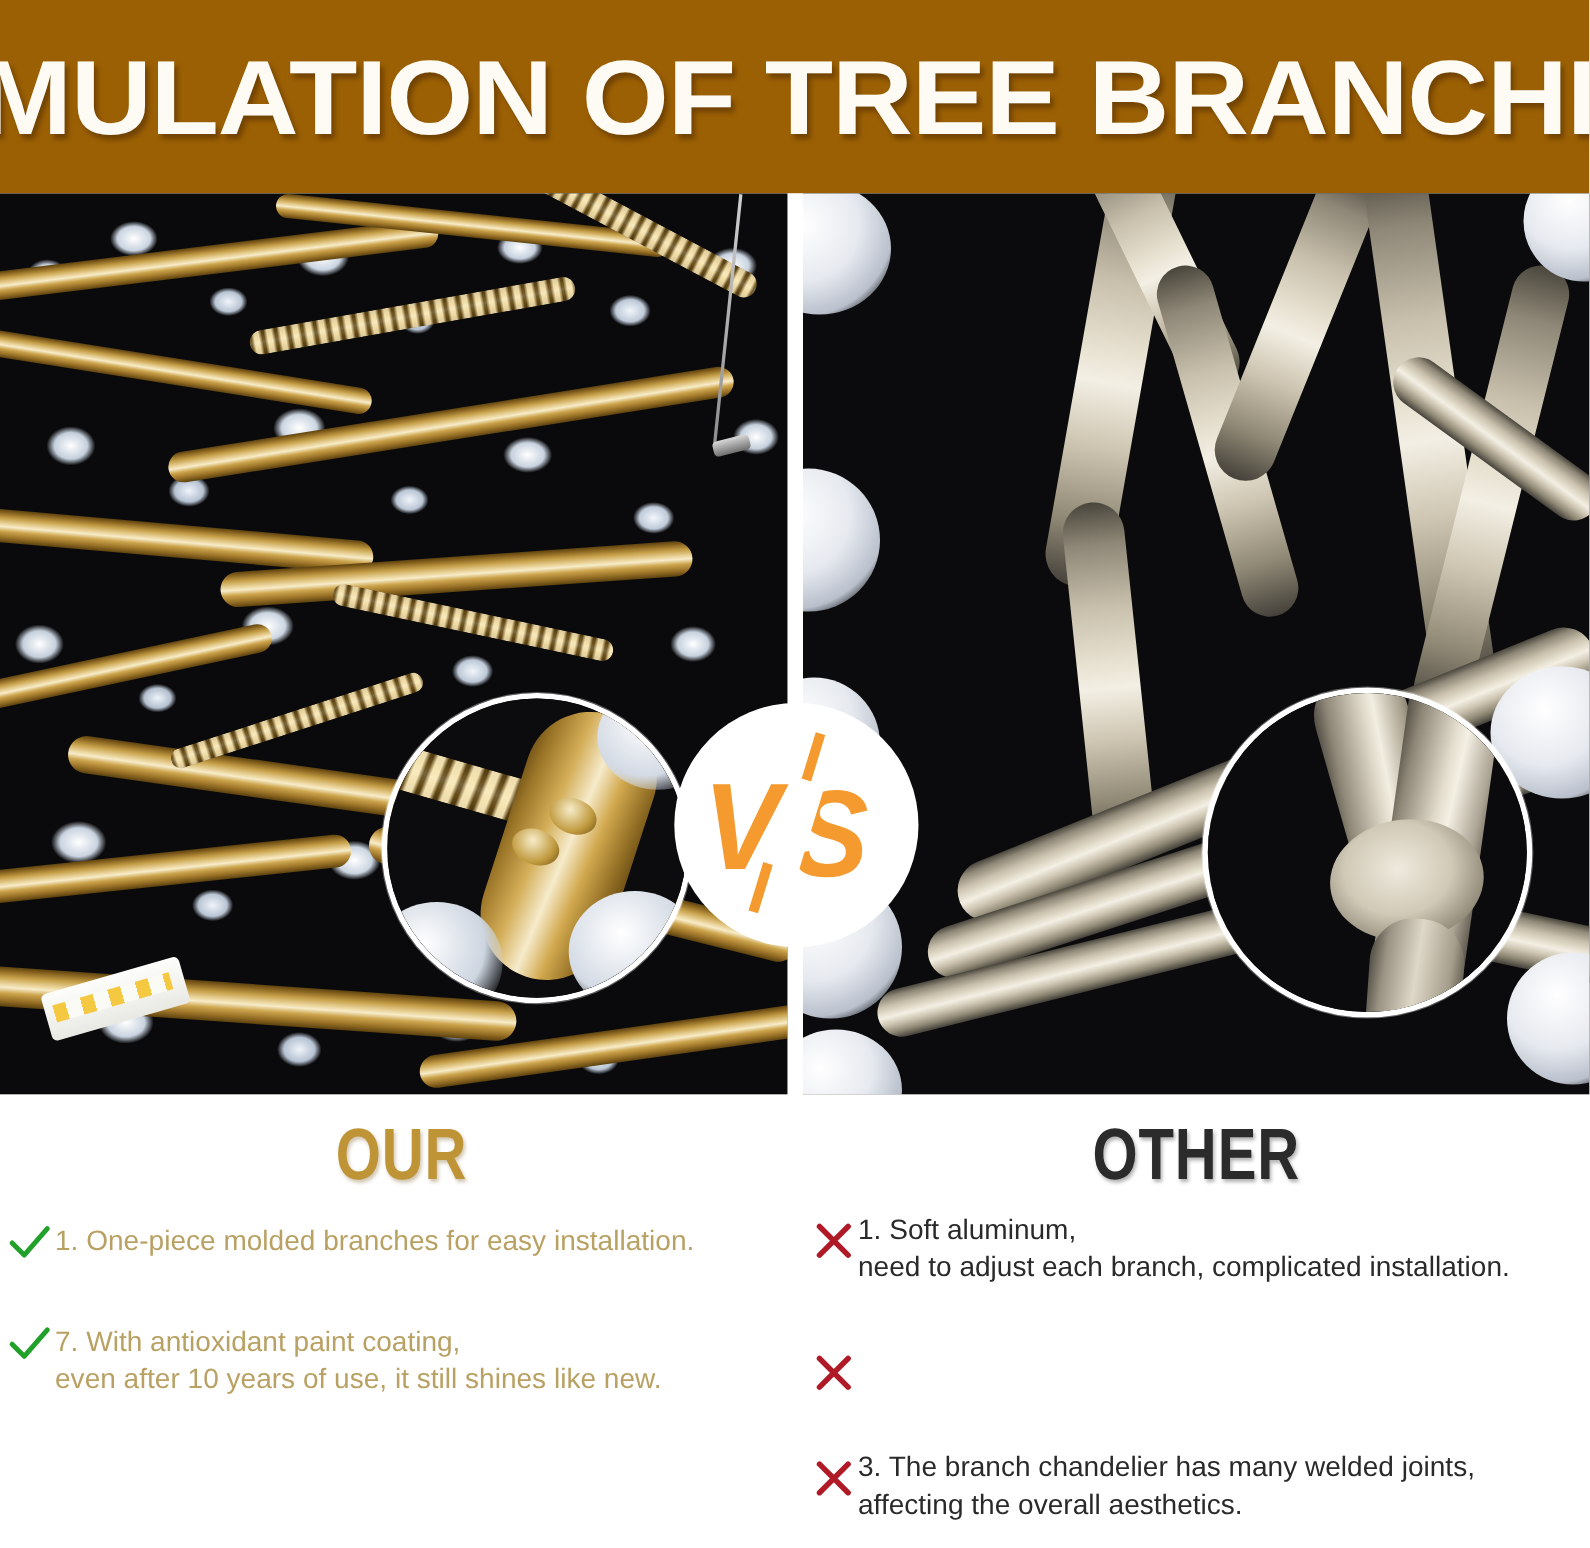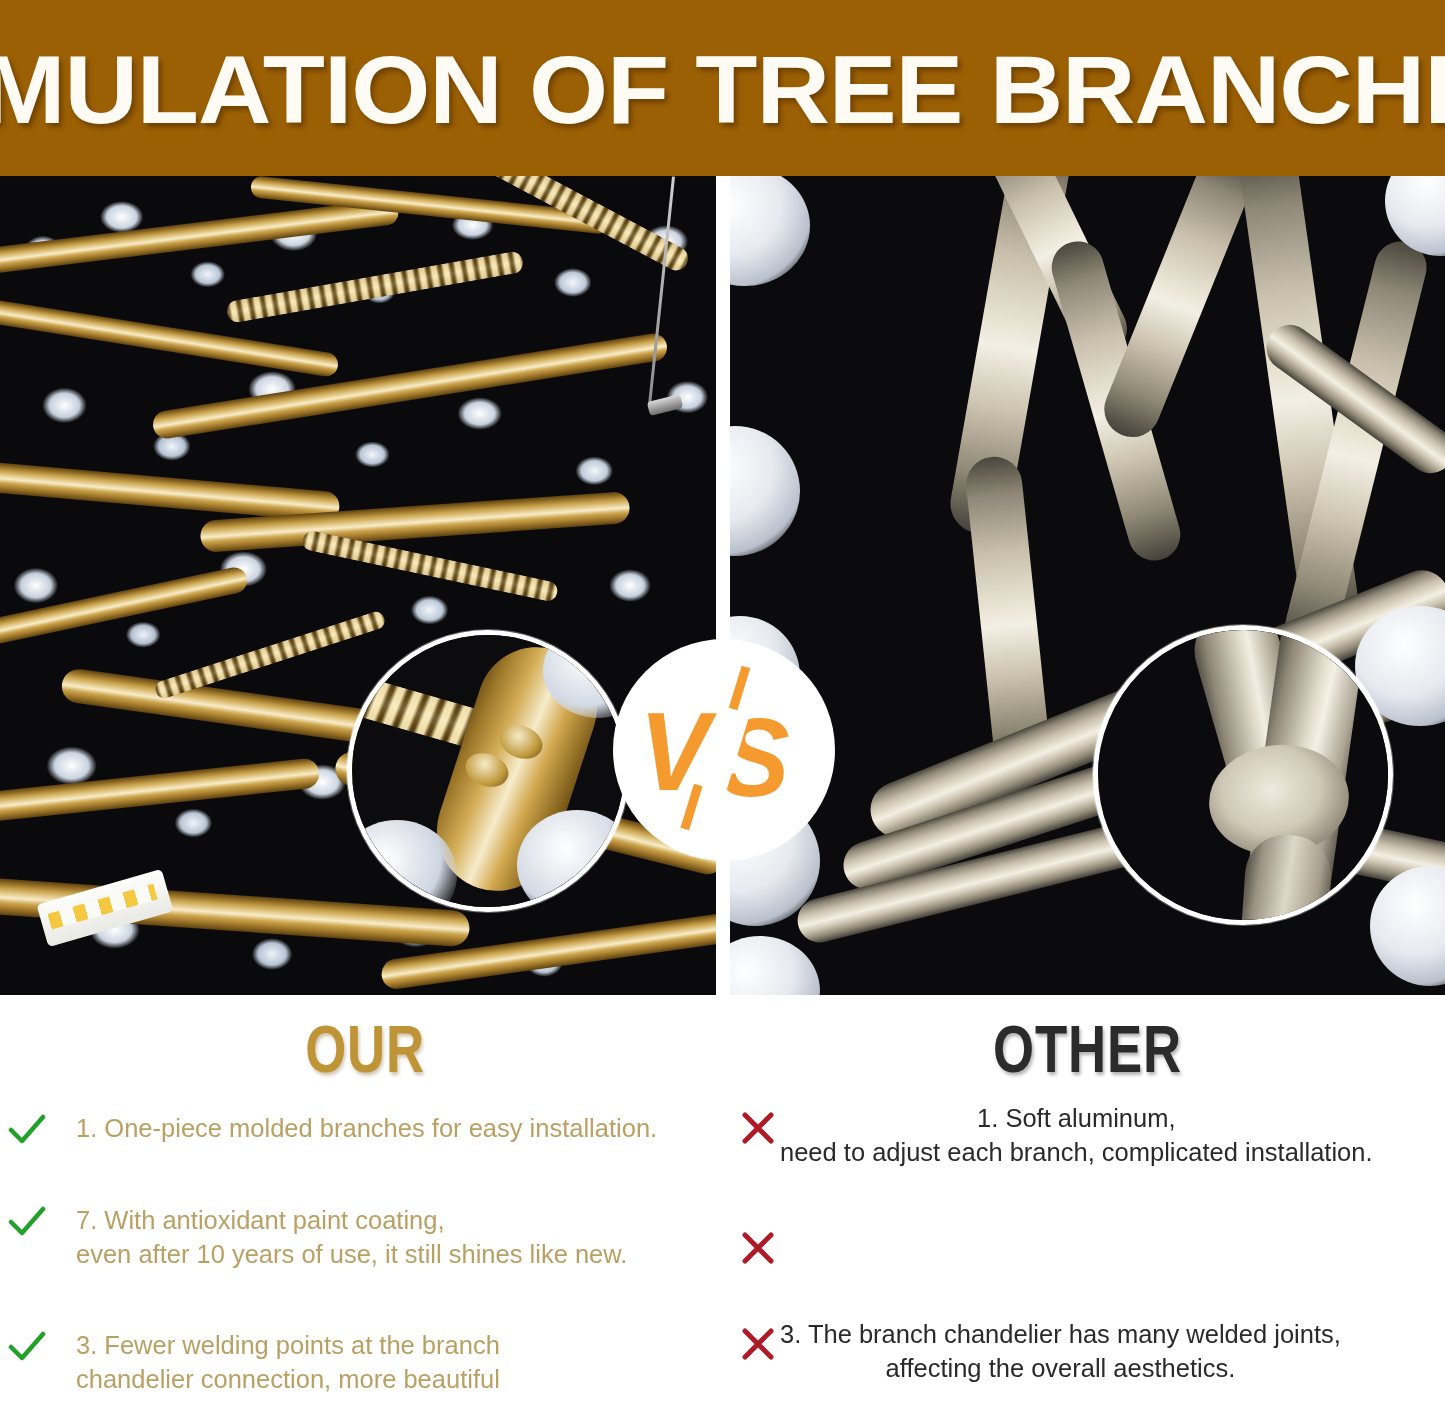--- a/index.html
+++ b/index.html
@@ -188,23 +188,23 @@
   }
   .mark svg{display:block;margin:0 auto;}
   .btext{
     font-family:"Liberation Sans",sans-serif;
     font-size:25.5px;line-height:34px;
     white-space:pre-line;
   }
   .col-left .btext{color:#b9a164;}
   .col-right .btext{color:#2a2a2a;}
 
-  .col-left .bullet{margin-bottom:57px;padding-left:4px;gap:26px;}
+  .col-left .bullet{margin-bottom:57px;padding-left:4px;}
   .col-left .bullet .mark{margin-top:3px;}
-  .col-right .bullet{margin-bottom:52px;padding-left:6px;text-align:center;}
+  .col-right .bullet{margin-bottom:52px;padding-left:6px;}
   .col-right .bullet .mark{margin-top:10px;width:44px;}
   .col-right .bullets{top:106px;}
 </style>
 </head>
 <body>
 
 <div class="page">
 
   <div class="banner">
     <div class="banner-title">SIMULATION OF TREE BRANCHES</div>
@@ -330,29 +330,20 @@
         <div class="bullet">
           <div class="mark">
             <svg width="38" height="32" viewBox="0 0 38 32" aria-hidden="true">
               <path d="M3 16 L14 27 L35 3" fill="none" stroke="#21a12a" stroke-width="4.5" stroke-linecap="round" stroke-linejoin="round"></path>
             </svg>
           </div>
           <div class="btext">7. With antioxidant paint coating,
 even after 10 years of use, it still shines like new.</div>
         </div>
 
-        <div class="bullet">
-          <div class="mark">
-            <svg width="38" height="32" viewBox="0 0 38 32" aria-hidden="true">
-              <path d="M3 16 L14 27 L35 3" fill="none" stroke="#21a12a" stroke-width="4.5" stroke-linecap="round" stroke-linejoin="round"></path>
-            </svg>
-          </div>
-          <div class="btext">3. Fewer welding points at the branch
-chandelier connection, more beautiful</div>
-        </div>
 
       </div>
     </div>
 
     <div class="col col-right">
       <div class="heading heading-other">OTHER</div>
       <div class="bullets">
 
         <div class="bullet">
           <div class="mark">

